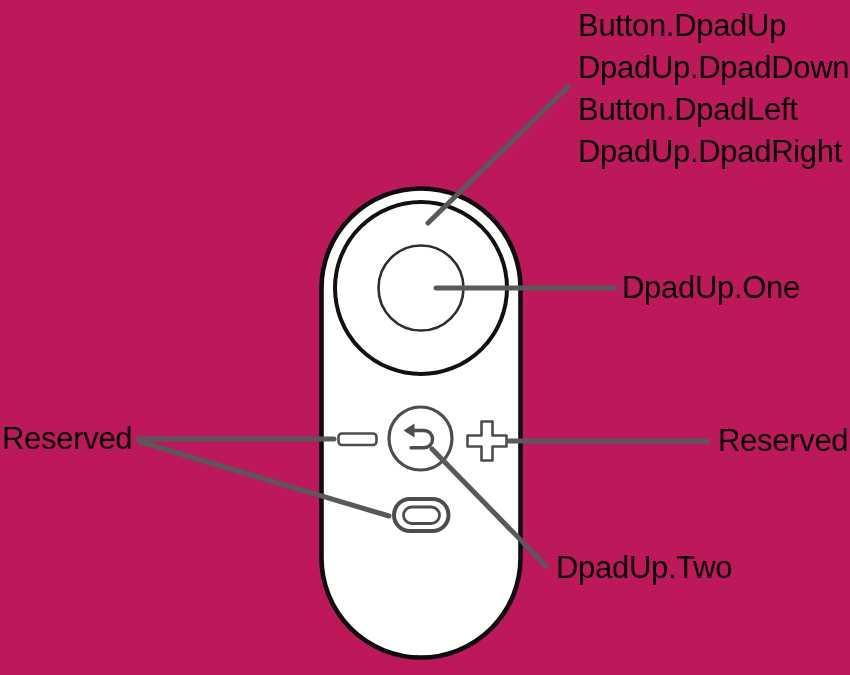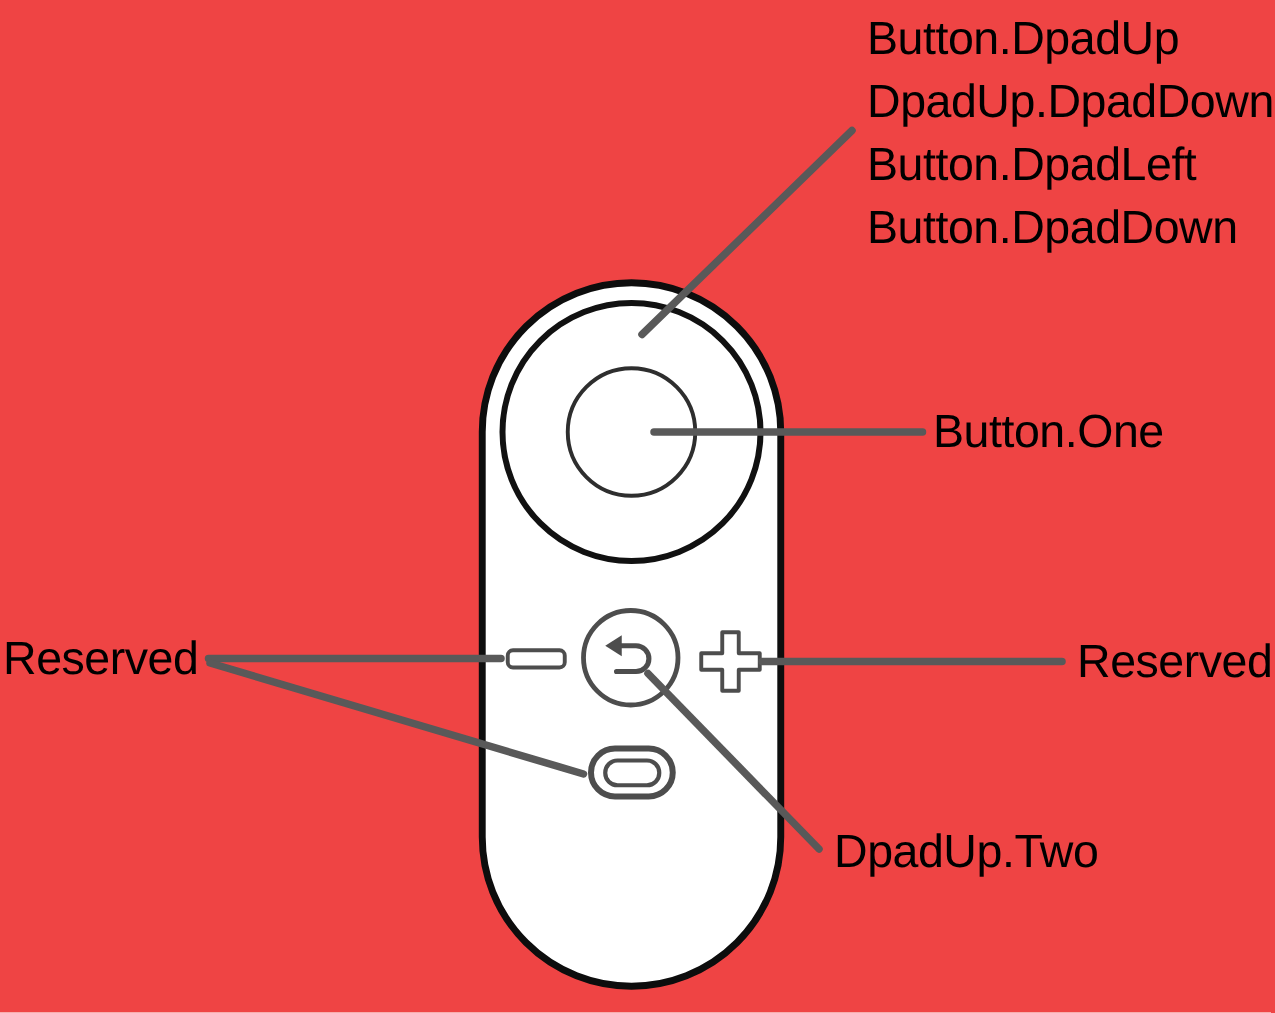--- a/index.html
+++ b/index.html
@@ -4,21 +4,21 @@
 <style>
   html, body {
     margin: 0;
     padding: 0;
     background: #ffffff;
   }
   .canvas {
     position: relative;
     width: 850px;
     height: 675px;
-    background: #ef4444;
+    background: #be185d;
     font-family: "Liberation Sans", sans-serif;
     overflow: hidden;
   }
   .canvas svg {
     position: absolute;
     left: 0;
     top: 0;
   }
   .label {
     position: absolute;
@@ -71,24 +71,24 @@
     <line x1="139" y1="439" x2="334" y2="439" stroke="#595959" stroke-width="5" stroke-linecap="round"></line>
     <line x1="140" y1="442" x2="389" y2="516" stroke="#595959" stroke-width="5" stroke-linecap="round"></line>
     <line x1="508" y1="441" x2="708" y2="441" stroke="#595959" stroke-width="5" stroke-linecap="round"></line>
     <line x1="432" y1="449" x2="546" y2="566" stroke="#595959" stroke-width="5" stroke-linecap="round"></line>
   </svg>
 
   <div class="label-block" style="left:578px; top:5px;">
     <div>Button.DpadUp</div>
     <div>DpadUp.DpadDown</div>
     <div>Button.DpadLeft</div>
-    <div>Button.DpadDown</div>
+    <div>DpadUp.DpadRight</div>
   </div>
 
-  <div class="label" style="left:622px; top:267px;">Button.One</div>
+  <div class="label" style="left:622px; top:267px;">DpadUp.One</div>
 
   <div class="label" style="left:2px; top:418px;">Reserved</div>
 
   <div class="label" style="left:718px; top:420px;">Reserved</div>
 
   <div class="label" style="left:556px; top:547px;">DpadUp.Two</div>
 
 </div>
 
 </body></html>

